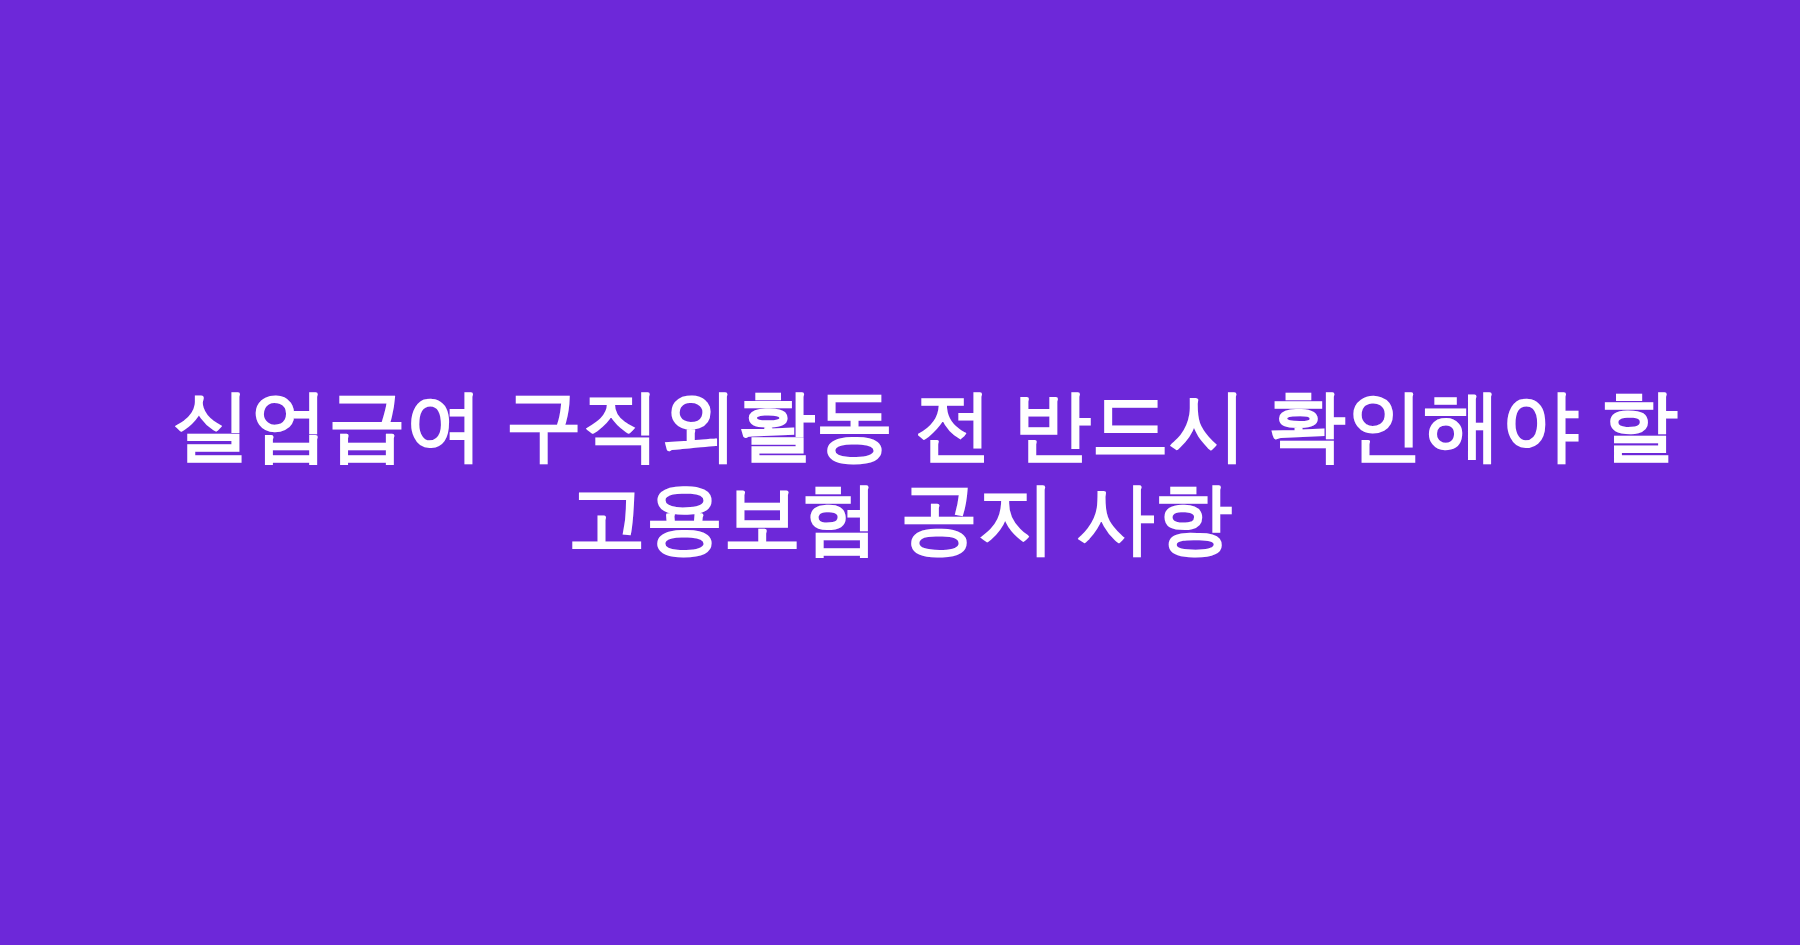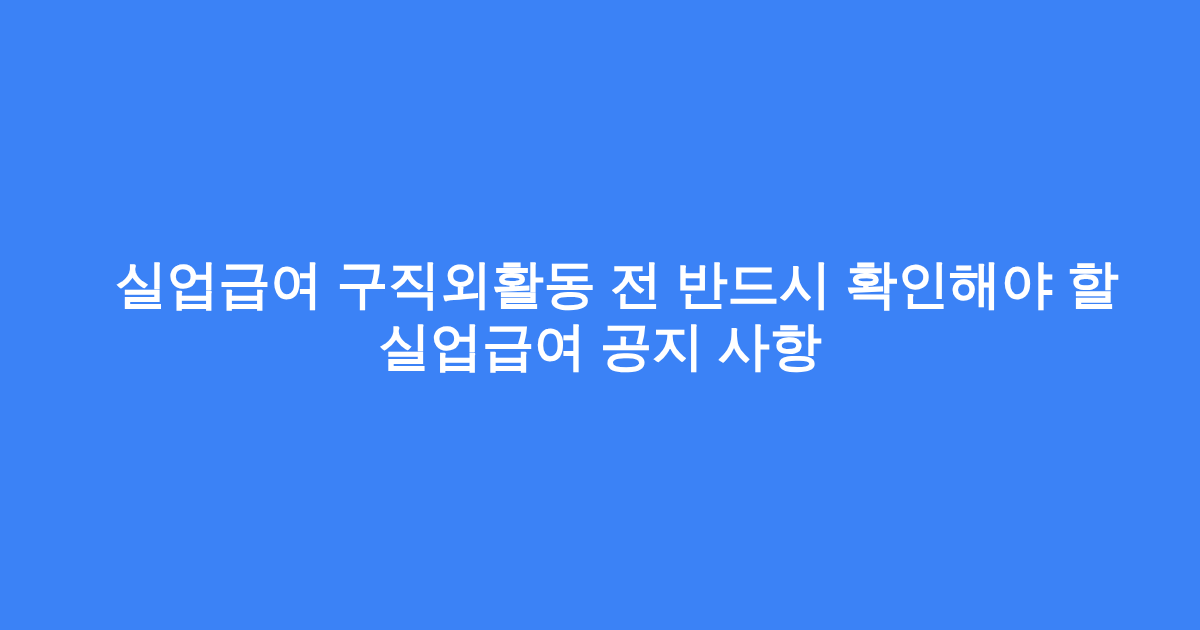--- a/index.html
+++ b/index.html
@@ -43,23 +43,23 @@
     font-weight: 700;
     letter-spacing: -0.2px;
     white-space: nowrap;
     color: inherit;
     -webkit-font-smoothing: antialiased;
   }
 </style>
 </head>
 <body>
 
-<div class="og-card" style="background-color: #3b82f6;">
+<div class="og-card" style="background-color: #6d28d9;">
 
   <div class="title-block" style="color: rgb(255, 255, 255); text-align: center;">
 
     <span class="title-line">실업급여 구직외활동 전 반드시 확인해야 할</span>
 
-    <span class="title-line">실업급여 공지 사항</span>
+    <span class="title-line">고용보험 공지 사항</span>
 
   </div>
 
 </div>
 
 </body></html>

